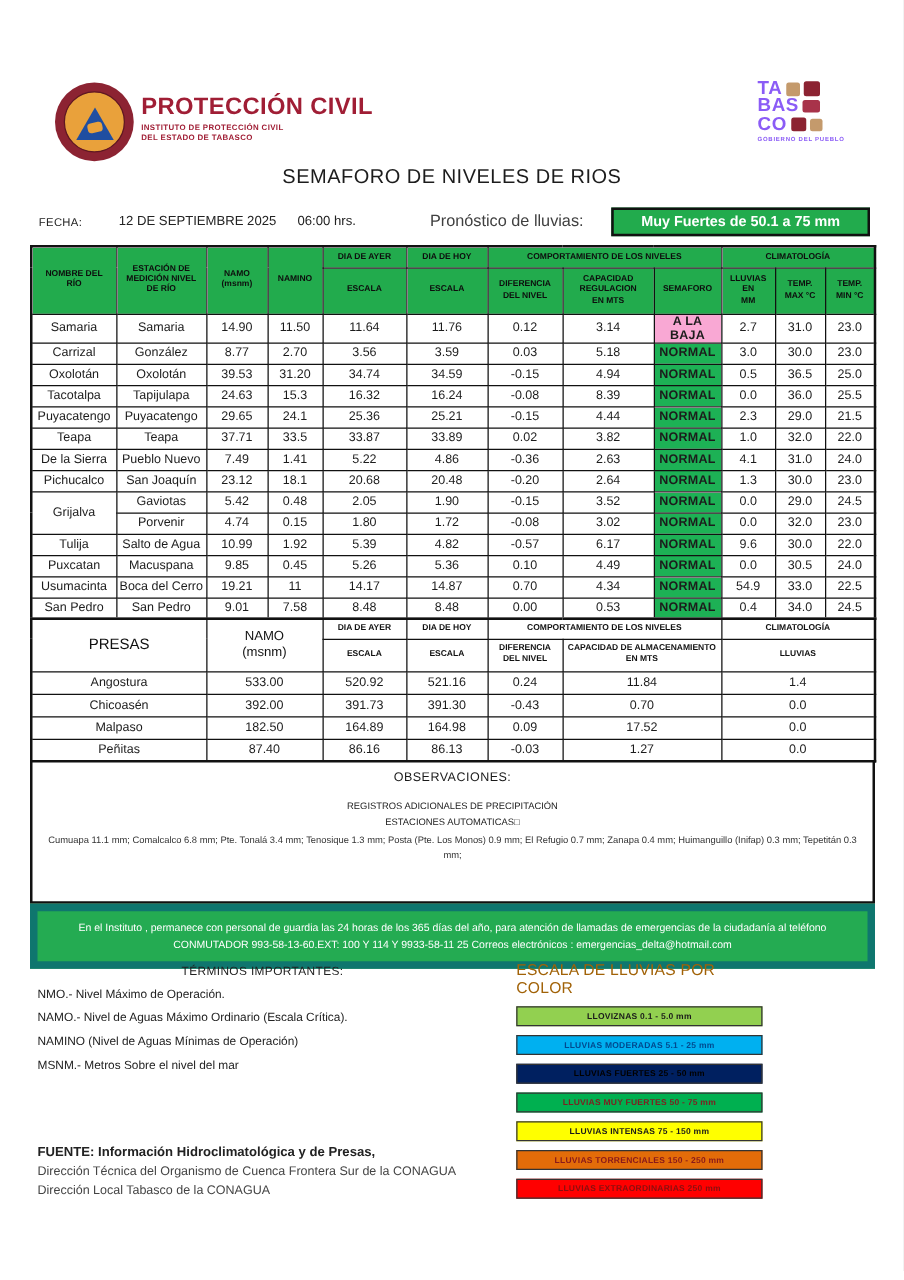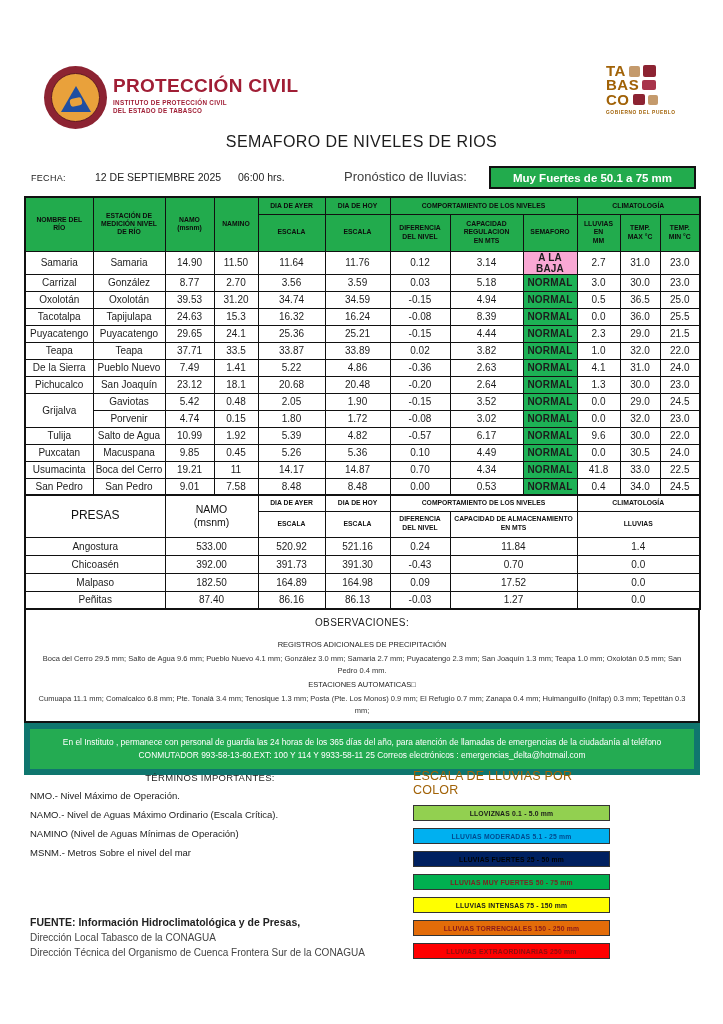--- a/index.html
+++ b/index.html
@@ -10,21 +10,21 @@
   .seal { position:absolute; left:44px; top:66px; width:63px; height:63px; border-radius:50%;
           background:#8c2332; display:flex; align-items:center; justify-content:center; }
   .seal-inner { width:49px; height:49px; border-radius:50%; background:#e9a13b; border:1px solid #5f1722;
           display:flex; align-items:flex-end; justify-content:center; overflow:hidden; }
   .seal-tri { width:0; height:0; margin-bottom:9px;
           border-left:15px solid transparent; border-right:15px solid transparent; border-bottom:26px solid #1f4ea1; position:relative; }
   .seal-blob { position:absolute; left:-6px; top:12px; width:12px; height:8px; background:#e9a13b; border-radius:3px; transform:rotate(-12deg); }
   .org { position:absolute; left:113px; top:75px; color:#a01e35; }
   .org-title { font-size:19px; font-weight:bold; letter-spacing:.3px; }
   .org-sub { font-size:6.3px; font-weight:bold; letter-spacing:.3px; margin-top:1.5px; }
-  .tab-logo { position:absolute; left:606px; top:64px; color:#a16207; }
+  .tab-logo { position:absolute; left:606px; top:64px; color:#8b5cf6; }
   .tab-line { font-size:15px; font-weight:bold; line-height:.95; letter-spacing:.5px; display:flex; align-items:center; gap:3px; }
   .glyph { display:inline-block; border-radius:2px; }
   .g1 { width:11px; height:11px; background:#c49a6c; }
   .g2 { width:13px; height:12px; background:#8c2332; }
   .g3 { width:14px; height:10px; background:#a8334a; }
   .g4 { width:12px; height:11px; background:#8c2332; }
   .g5 { width:10px; height:10px; background:#c49a6c; }
   .tab-caption { font-size:4.8px; font-weight:bold; letter-spacing:.6px; margin-top:3px; }
 
   .doc-title { position:absolute; left:0; top:133px; width:100%; text-align:center;
@@ -354,21 +354,21 @@
           <tr>
             <td class="c-rio">Usumacinta</td>
             <td class="c-est">Boca del Cerro</td>
             <td class="c-num">19.21</td>
             <td class="c-num">11</td>
             <td class="c-num">14.17</td>
             <td class="c-num">14.87</td>
             <td class="c-num dif-red">0.70</td>
             <td class="c-num">4.34</td>
             <td class="c-sem sem-green">NORMAL</td>
-            <td class="c-num">41.8</td>
+            <td class="c-num">54.9</td>
             <td class="c-num">33.0</td>
             <td class="c-num">22.5</td>
           </tr>
           <tr>
             <td class="c-rio">San Pedro</td>
             <td class="c-est">San Pedro</td>
             <td class="c-num">9.01</td>
             <td class="c-num">7.58</td>
             <td class="c-num">8.48</td>
             <td class="c-num">8.48</td>
@@ -448,21 +448,20 @@
             <td class="c-num dif-neg">-0.03</td>
             <td class="c-num">1.27</td>
             <td class="c-num">0.0</td>
           </tr>
         </tbody>
     </table>
 
     <div class="obs">
       <div class="obs-title">OBSERVACIONES:</div>
       <div class="obs-sec-title">REGISTROS ADICIONALES DE PRECIPITACIÓN</div>
-      <div class="obs-text">Boca del Cerro 29.5 mm; Salto de Agua 9.6 mm; Pueblo Nuevo 4.1 mm; González 3.0 mm; Samaria 2.7 mm; Puyacatengo 2.3 mm; San Joaquín 1.3 mm; Teapa 1.0 mm; Oxolotán 0.5 mm; San Pedro 0.4 mm.</div>
       <div class="obs-sec-title">ESTACIONES AUTOMATICAS□</div>
       <div class="obs-text">Cumuapa 11.1 mm; Comalcalco 6.8 mm; Pte. Tonalá 3.4 mm; Tenosique 1.3 mm; Posta (Pte. Los Monos) 0.9 mm; El Refugio 0.7 mm; Zanapa 0.4 mm; Huimanguillo (Inifap) 0.3 mm; Tepetitán 0.3 mm;</div>
     </div>
 
     <div class="banner">En el Instituto , permanece con personal de guardia las 24 horas de los 365 días del año, para atención de llamadas de emergencias de la ciudadanía al teléfono  CONMUTADOR  993-58-13-60.EXT: 100 Y 114  Y 9933-58-11 25   Correos electrónicos : emergencias_delta@hotmail.com</div>
   </div>
 
   <div class="terminos">
     <div class="term-title">TÉRMINOS IMPORTANTES:</div>
     <div id="terminos-list">
@@ -481,17 +480,17 @@
         <div class="scale-bar" style="background: rgb(0, 32, 96); color: rgb(0, 0, 0);">LLUVIAS FUERTES       25 - 50 mm</div>
         <div class="scale-bar" style="background: rgb(0, 176, 80); color: rgb(123, 34, 34);">LLUVIAS MUY FUERTES   50 - 75 mm</div>
         <div class="scale-bar" style="background: rgb(255, 255, 0); color: rgb(26, 26, 26);">LLUVIAS INTENSAS    75 - 150 mm</div>
         <div class="scale-bar" style="background: rgb(227, 108, 9); color: rgb(138, 26, 26);">LLUVIAS TORRENCIALES  150 - 250  mm</div>
         <div class="scale-bar" style="background: rgb(255, 0, 0); color: rgb(138, 15, 15);">LLUVIAS EXTRAORDINARIAS 250  mm</div>
       </div>
   </div>
 
   <div class="fuente">
     <div class="fuente-1">FUENTE: Información Hidroclimatológica y de Presas,</div>
+    <div class="fuente-2">Dirección Técnica del Organismo de Cuenca Frontera Sur de la CONAGUA</div>
     <div class="fuente-2">Dirección Local Tabasco de la CONAGUA</div>
-    <div class="fuente-2">Dirección Técnica del Organismo de Cuenca Frontera Sur de la CONAGUA</div>
   </div>
 
 </div>
 
 </body></html>

